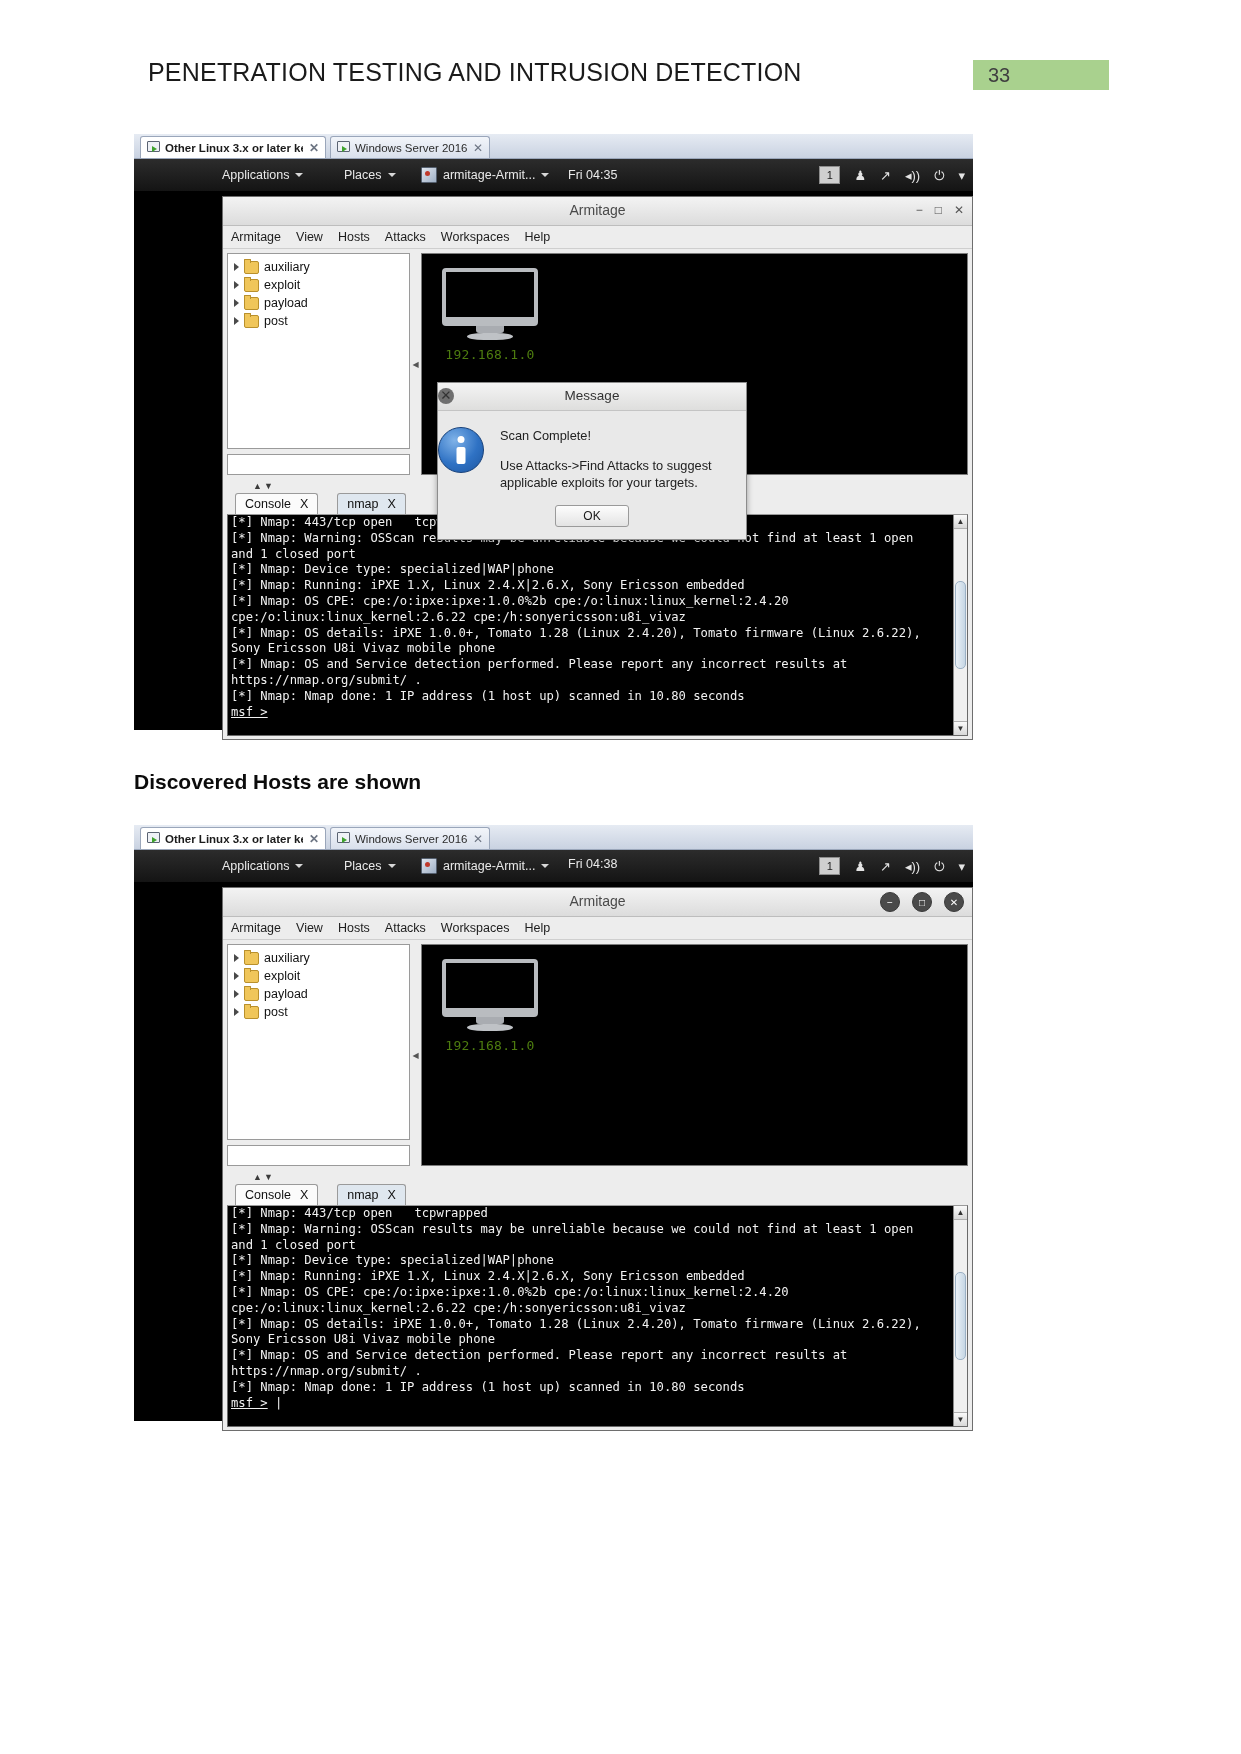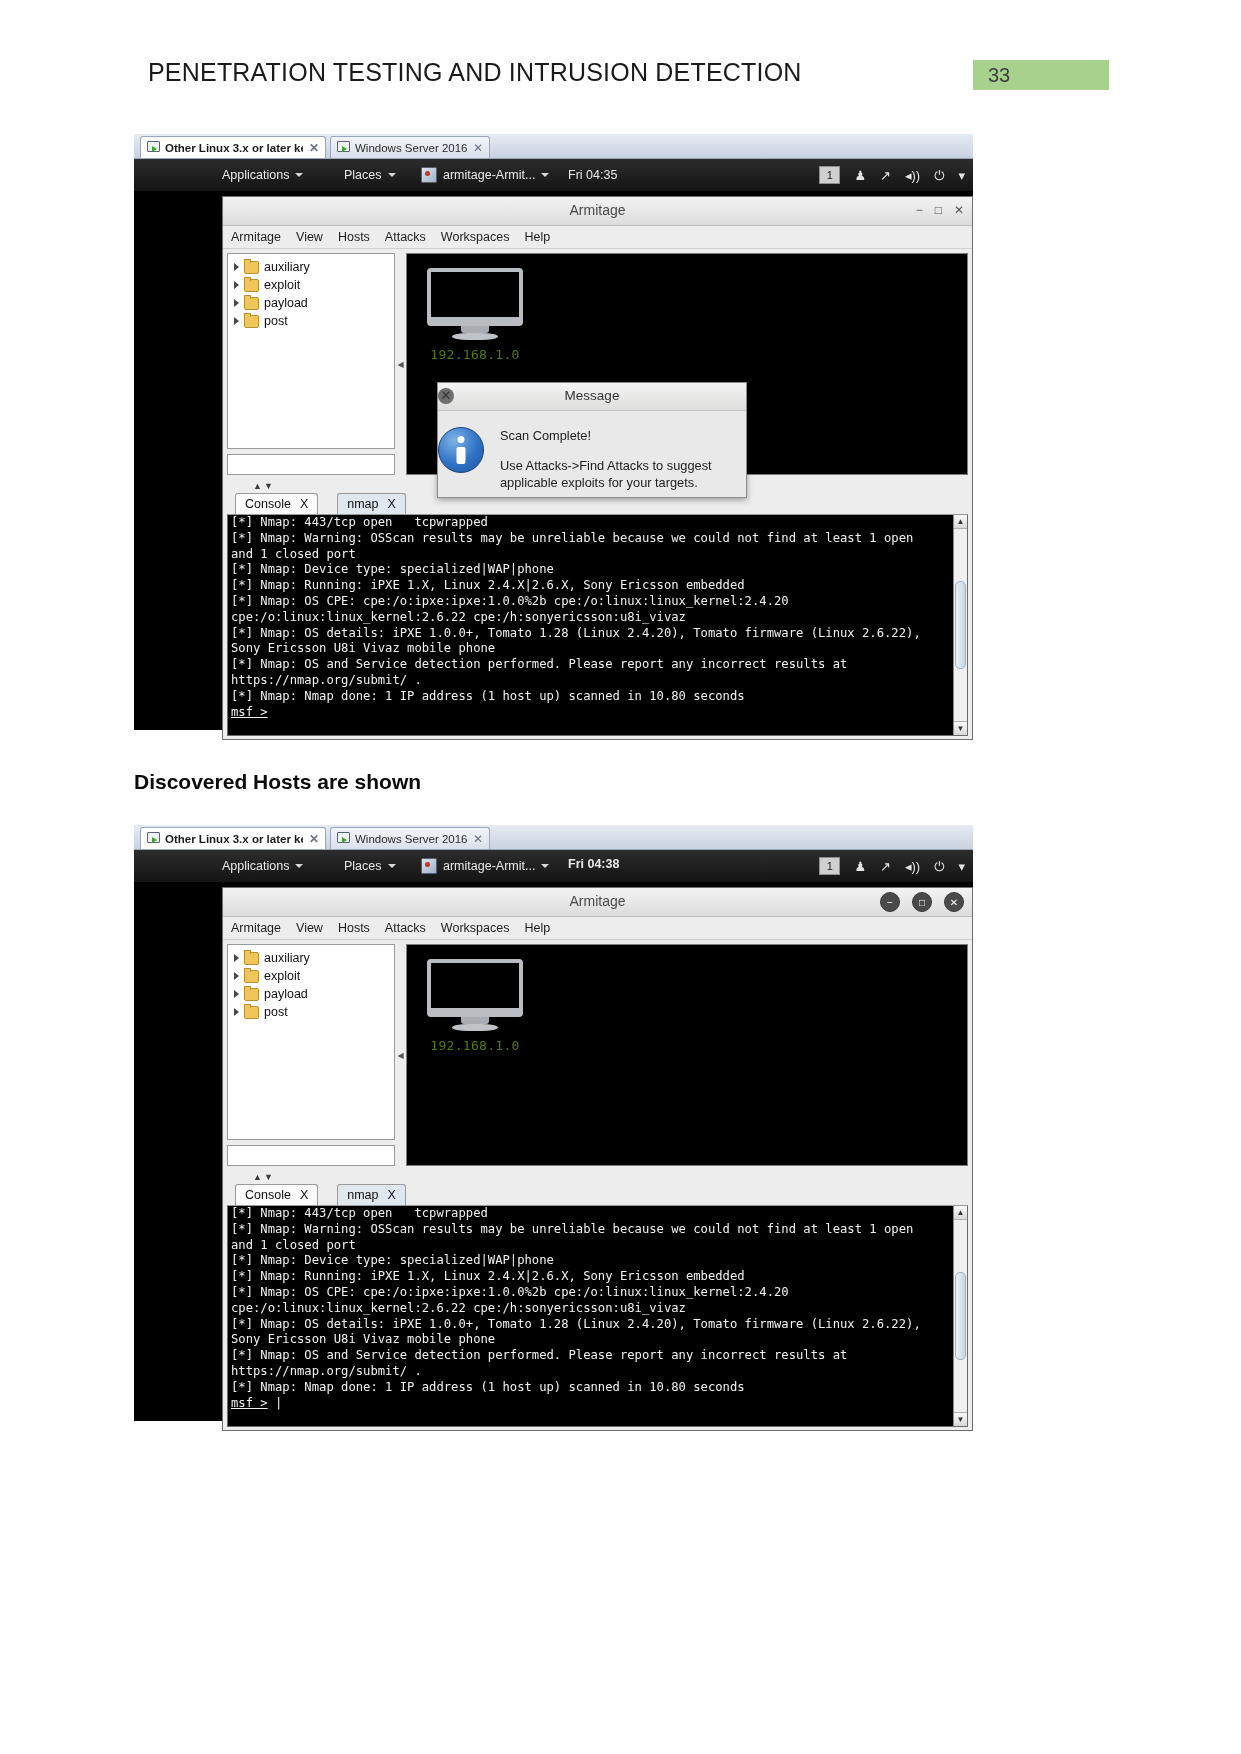--- a/index.html
+++ b/index.html
@@ -244,21 +244,21 @@
     font-size: 12.5px;
     color: #1d1d1d;
   }
 
   .arm-body {
     display: flex;
     padding: 4px;
     gap: 2px;
     background: #ededed;
   }
-  .arm-tree-col { width: 168px; }
+  .arm-tree-col { width: 183px; }
   .arm-tree {
     height: 196px;
     background: #ffffff;
     border: 1px solid #9a9a9a;
     box-sizing: border-box;
     padding: 4px 2px;
   }
   .tree-row {
     display: flex;
     align-items: center;
@@ -681,20 +681,23 @@
       <span class="dlg-close">✕</span>
     </div>
     <div class="dlg-body">
       <div class="info-ico"></div>
       <div class="dlg-text">
         <div>Scan Complete!</div>
         <div class="p2">Use Attacks-&gt;Find Attacks to suggest</div>
         <div>applicable exploits for your targets.</div>
       </div>
     </div>
+    <div class="dlg-foot">
+      <span class="dlg-ok">OK</span>
+    </div>
   </div>
 </div>
 
 <div class="section-heading">Discovered Hosts are shown</div>
 
 <div class="shot" id="shot2" style="top:825px; height:596px;">
 
   <div class="vm-tabbar">
     <div class="vm-tab active">
       <span class="vm-icon">
@@ -721,21 +724,21 @@
     </div>
     <div class="gp-item" style="left:210px; height:32px;">
       <span>Places</span>
       <span class="caret"></span>
     </div>
     <div class="gp-item" style="left:287px; height:32px;">
       <span class="gp-app-icon"></span>
       <span>armitage-Armit...</span>
       <span class="caret"></span>
     </div>
-    <div class="gp-item" style="left:434px; height:28px;font-weight:bold;">
+    <div class="gp-item" style="left:434px; height:28px;">
       <span>Fri 04:38</span>
     </div>
     <div class="gp-right" style="height:32px;">
       <span class="ws-badge">1</span>
       <span class="tray-ico">♟</span>
       <span class="tray-ico">↗</span>
       <span class="tray-ico">◂))</span>
       <span class="tray-ico">⏻</span>
       <span class="tray-ico">▾</span>
     </div>

